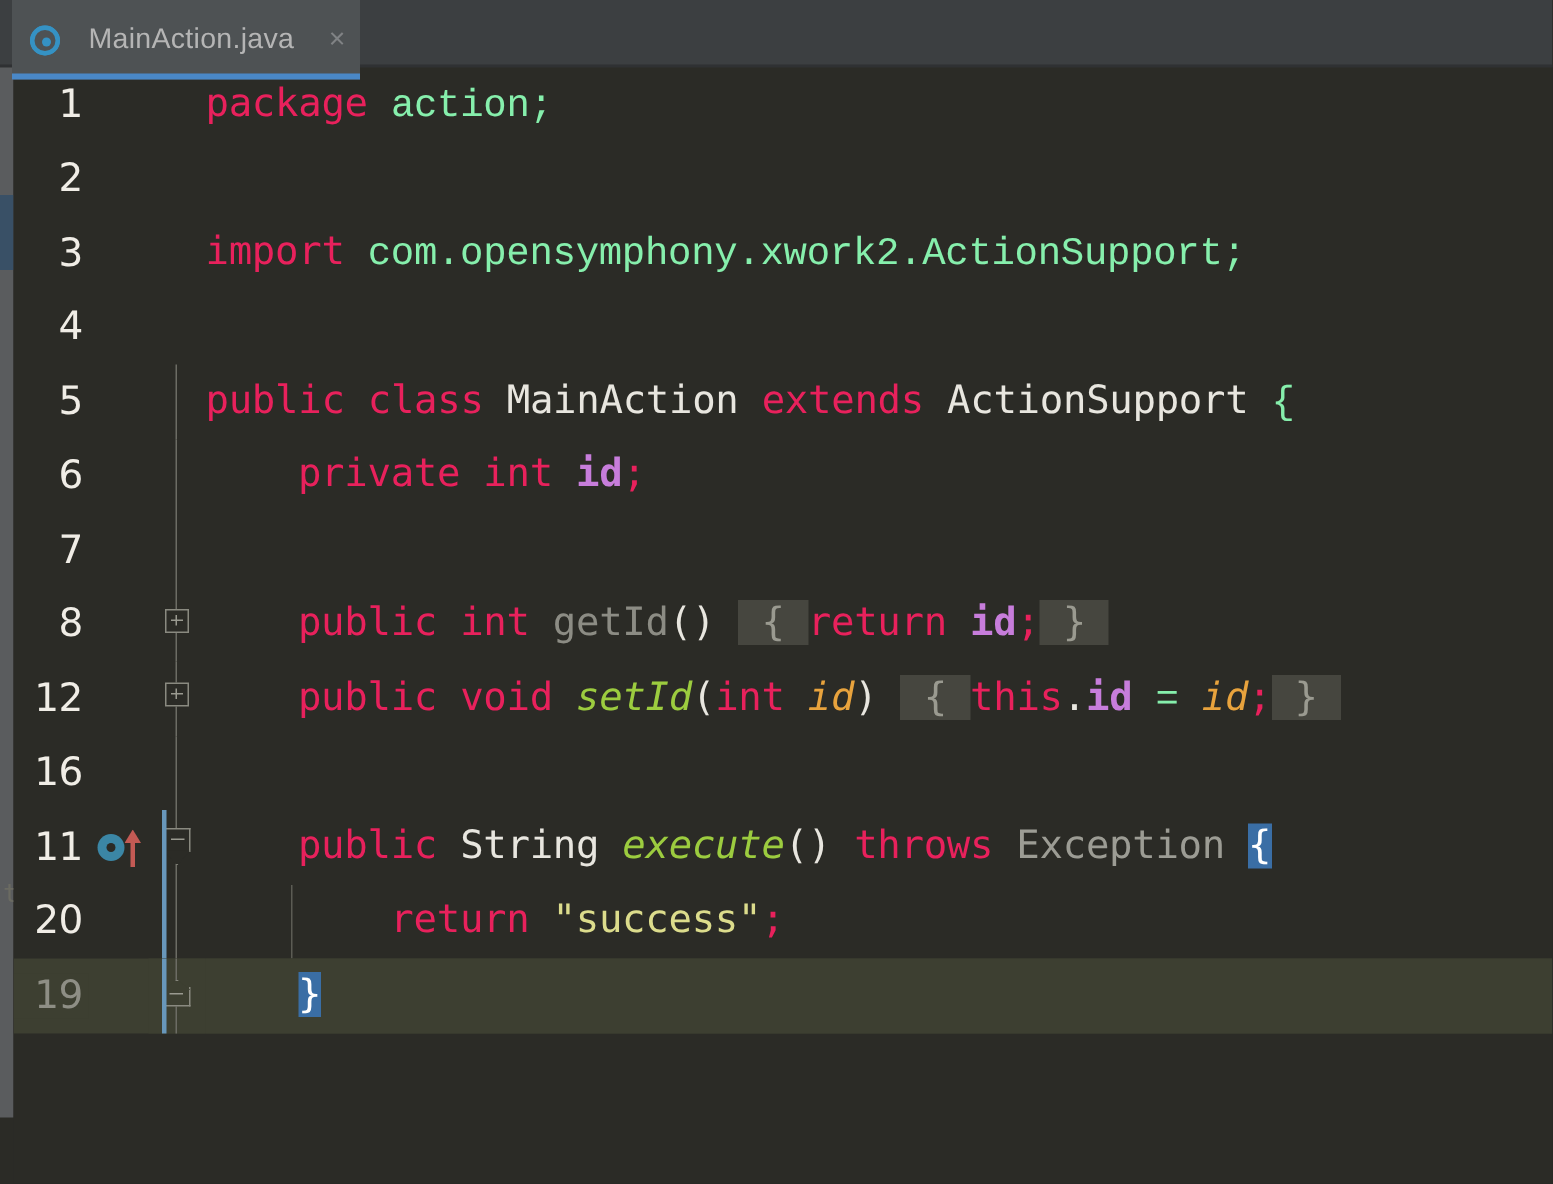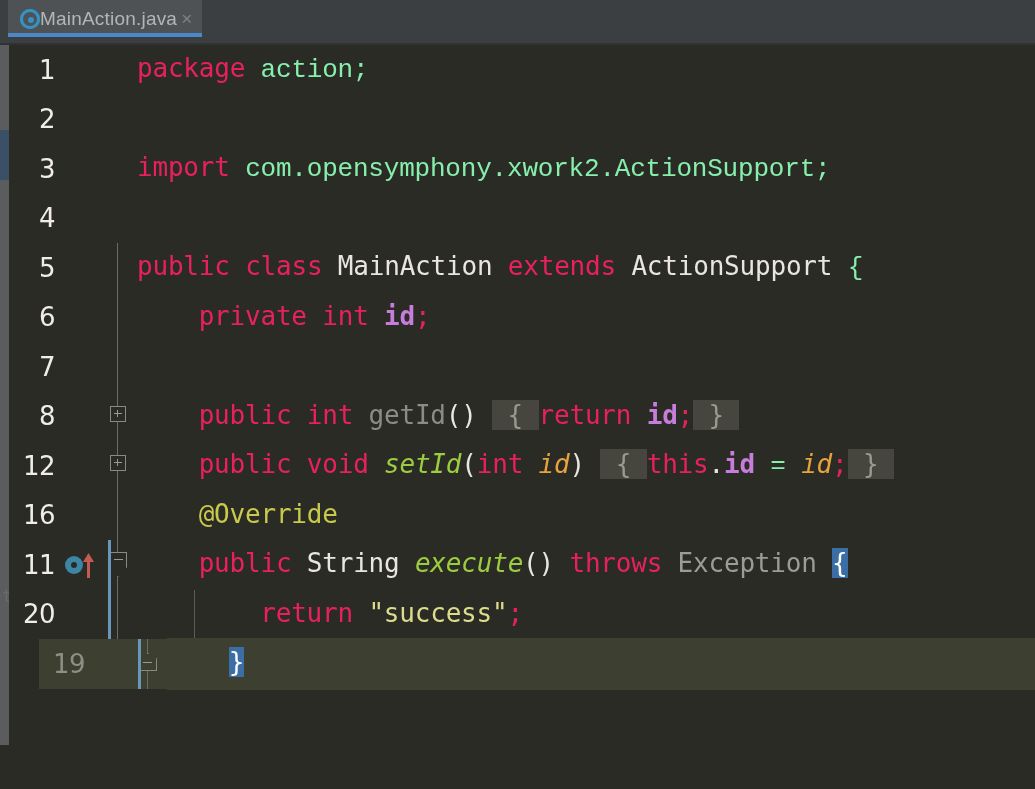--- a/index.html
+++ b/index.html
@@ -14,23 +14,23 @@
 
   
   .tabbar{
     position:absolute;left:0;top:0;width:1035px;height:45px;
     background:#3c3f41;box-sizing:border-box;
   }
   .tabbar:after{
     content:"";position:absolute;left:0;bottom:0;width:1035px;height:2px;background:#2f3133;
   }
   .tab{
-    position:absolute;left:8px;top:0;height:37px;
+    position:absolute;left:8px;top:0;height:53px;
     background:#4e5254;
-    display:flex;align-items:center;gap:0;
+    display:flex;align-items:center;gap:19px;
     padding:0 10px 0 12px;
     font-family:"Liberation Sans",sans-serif;
     box-sizing:border-box;
     z-index:2;
   }
   .tab .underline{
     position:absolute;left:0;bottom:0;width:100%;height:4px;background:#4a88c7;
   }
   .tab-icon{
     width:20px;height:20px;border-radius:50%;
@@ -69,21 +69,21 @@
   .editor{
     position:absolute;left:9px;top:45px;width:1026px;height:744px;
     background:#2b2b26;overflow:hidden;
   }
   .row{
     position:relative;height:49.5px;display:flex;align-items:center;
   }
   .row.caret-line .ln,
   .row.caret-line .fold,
   .row.caret-line .code{background:#3d3f31;}
-  .row.caret-line{background:#3d3f31;margin-left:30px;}
+  .row.caret-line{background:#3d3f31;}
 
   .ln{
     width:50px;flex:0 0 50px;text-align:right;
     color:#f0ede6;font-size:26px;
     font-family:"DejaVu Sans","Liberation Sans",sans-serif;
     padding-right:4px;box-sizing:border-box;
     letter-spacing:-.5px;
   }
   .row.caret-line .ln{color:#8e8e85;}
 
@@ -279,21 +279,21 @@
           <span class="fold-box plus"></span>
         </div>
         <div class="code"><span class="plain">    </span><span class="kw">public</span><span class="plain"> </span><span class="kw">void</span><span class="plain"> </span><span class="method">setId</span><span class="paren">(</span><span class="kw">int</span><span class="plain"> </span><span class="param">id</span><span class="paren">)</span><span class="plain"> </span><span class="folded"> { </span><span class="kw">this</span><span class="punct">.</span><span class="field">id</span><span class="plain"> = </span><span class="param">id</span><span class="semi">;</span><span class="folded"> } </span></div>
       </div>
       <div class="row">
         <div class="ln">16</div>
         <div class="gutter-icons"></div>
         <div class="fold">
           <span class="fold-line"></span>
         </div>
-        <div class="code"><span class="plain">    </span><span class="anno">@Override</span></div>
+        <div class="code"><span class="plain">    </span></div>
       </div>
       <div class="row">
         <div class="ln">11</div>
         <div class="gutter-icons">
           <span class="ovr-icon">
             <span class="ovr-circle"></span>
             <span class="ovr-arrow">
               <span class="shaft"></span>
               <span class="head"></span>
             </span>

